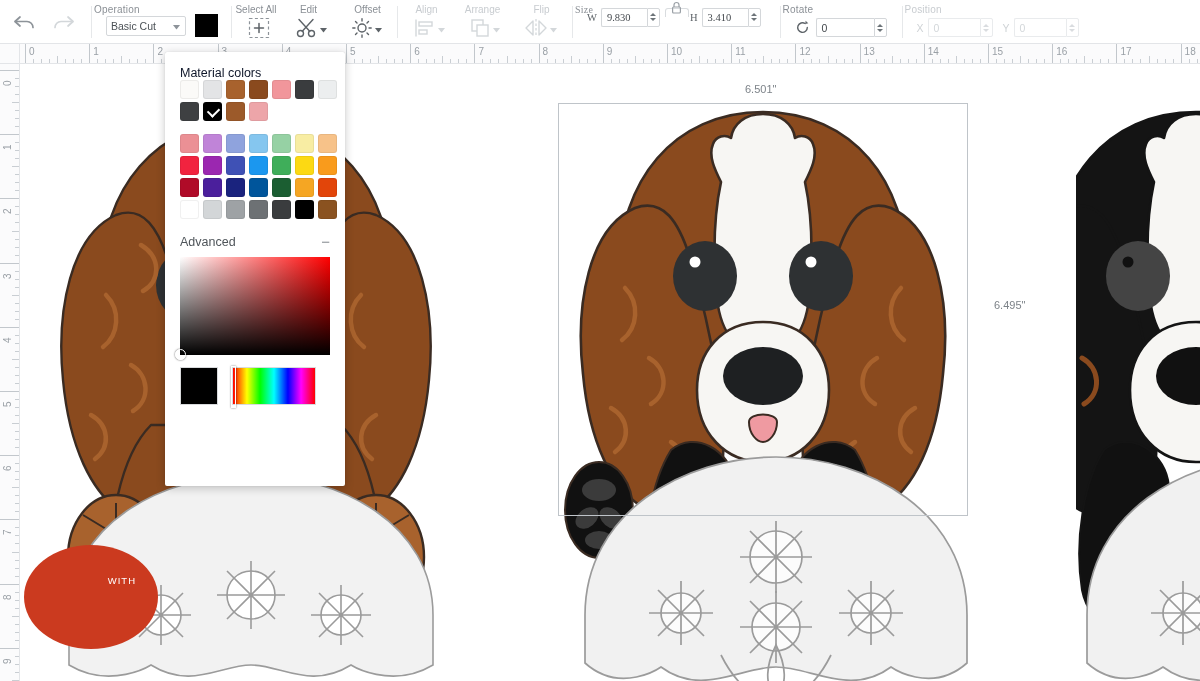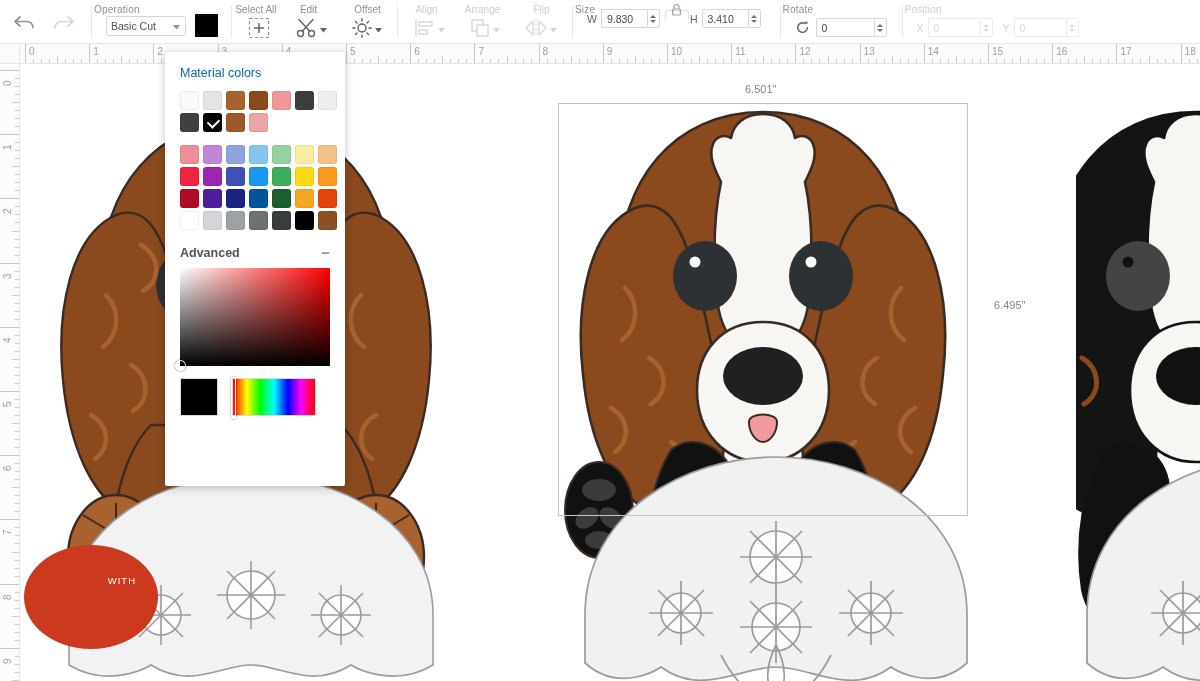--- a/index.html
+++ b/index.html
@@ -110,29 +110,29 @@
   }
   .dim-label{ position:absolute; font-size:11px; color:#7d8389; white-space:nowrap; }
 
   
   #color-panel{
     position:absolute; left:165px; top:52px; width:180px; height:434px;
     background:#ffffff; border-radius:2px;
     box-shadow:0 2px 10px rgba(0,0,0,.22), 0 0 1px rgba(0,0,0,.18);
     z-index:20; padding:14px 15px 0 15px;
   }
-  .panel-title{ font-size:12.5px; color:#0369a1; margin-bottom:11px; }
+  .panel-title{ font-size:12.5px; color:#0f172a; }
   .sw-grid{ display:grid; grid-template-columns:repeat(7, 19px); gap:3px 4px; }
   .sw{ width:19px; height:19px; border-radius:3px; cursor:pointer; position:relative; border:1px solid rgba(0,0,0,.06); }
   .sw.sel:after{
     content:""; position:absolute; left:4px; top:4px; width:9px; height:6px;
     border-left:2px solid #fff; border-bottom:2px solid #fff; transform:rotate(-45deg);
   }
   .sw-gap{ height:7px; grid-column:1/8; }
-  .adv-head{ display:flex; align-items:center; justify-content:space-between; margin:16px 0 8px 0;font-weight:bold; }
+  .adv-head{ display:flex; align-items:center; justify-content:space-between; margin:16px 0 8px 0; }
   .adv-head span.t{ font-size:12.5px; color:#4f555a; }
   .adv-head span.m{ font-size:15px; color:#8b9096; line-height:8px; cursor:pointer; }
   #sat-val{
     width:150px; height:98px; position:relative; cursor:crosshair;
     background:
       linear-gradient(to top, #000 0%, rgba(0,0,0,0) 100%),
       linear-gradient(to right, #fff 0%, #ff0000 100%);
   }
   #sv-cursor{
     position:absolute; left:-5px; bottom:-5px; width:11px; height:11px;
@@ -299,21 +299,21 @@
       </svg>
       <span class="mini-caret">
         <svg width="7" height="5" viewBox="0 0 7 5">
             <path d="M0 0 L3.5 4.6 L7 0Z" fill="#d3d7da"></path>
           </svg>
       </span>
     </span>
     <div class="tb-sep"></div>
   </div>
 
-  <div class="tb-group" style="padding-left:14px; padding-right:16px; align-items:center;">
+  <div class="tb-group" style="padding-left:14px; padding-right:16px; align-items:flex-start;font-family:Liberation Serif, serif;">
     <span class="tb-label">Size</span>
     <div style="display:flex;align-items:center;margin-bottom:7px;">
       <div class="field">
         <span class="f-lab">W</span>
         <div class="num">9.830</div>
         <div class="spin">
             <i class="up"></i>
             <i class="dn"></i>
           </div>
       </div>

